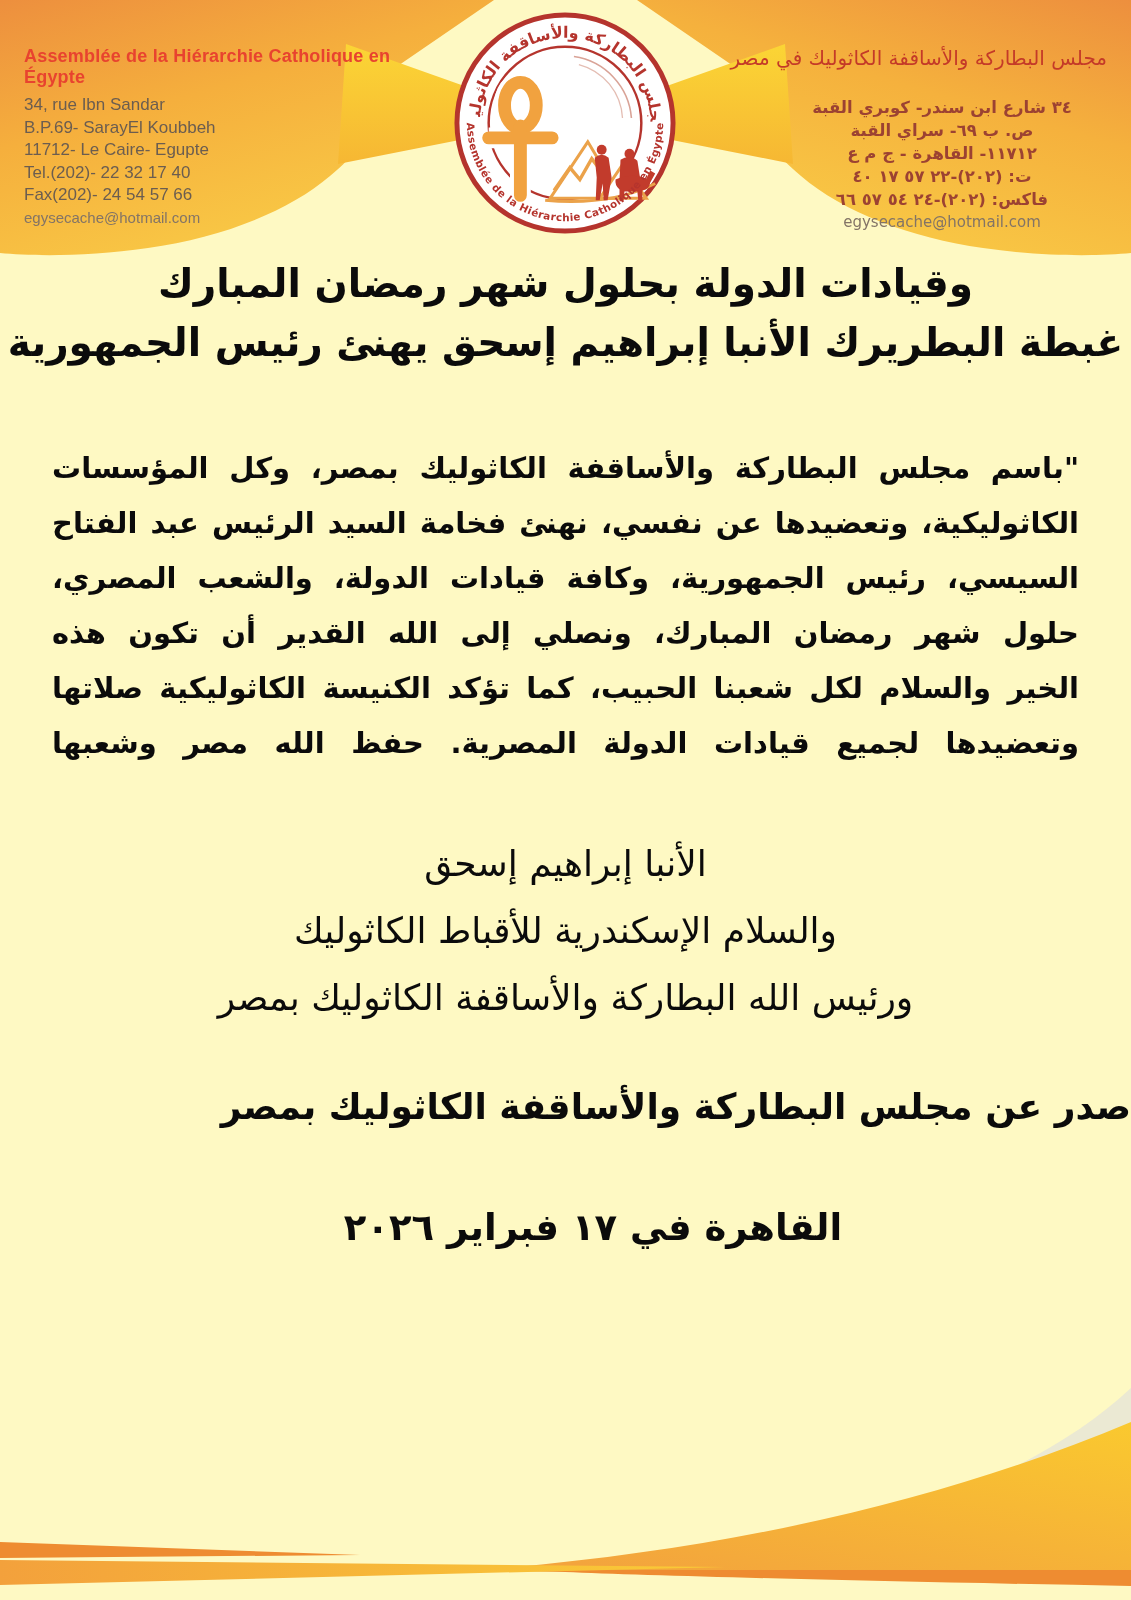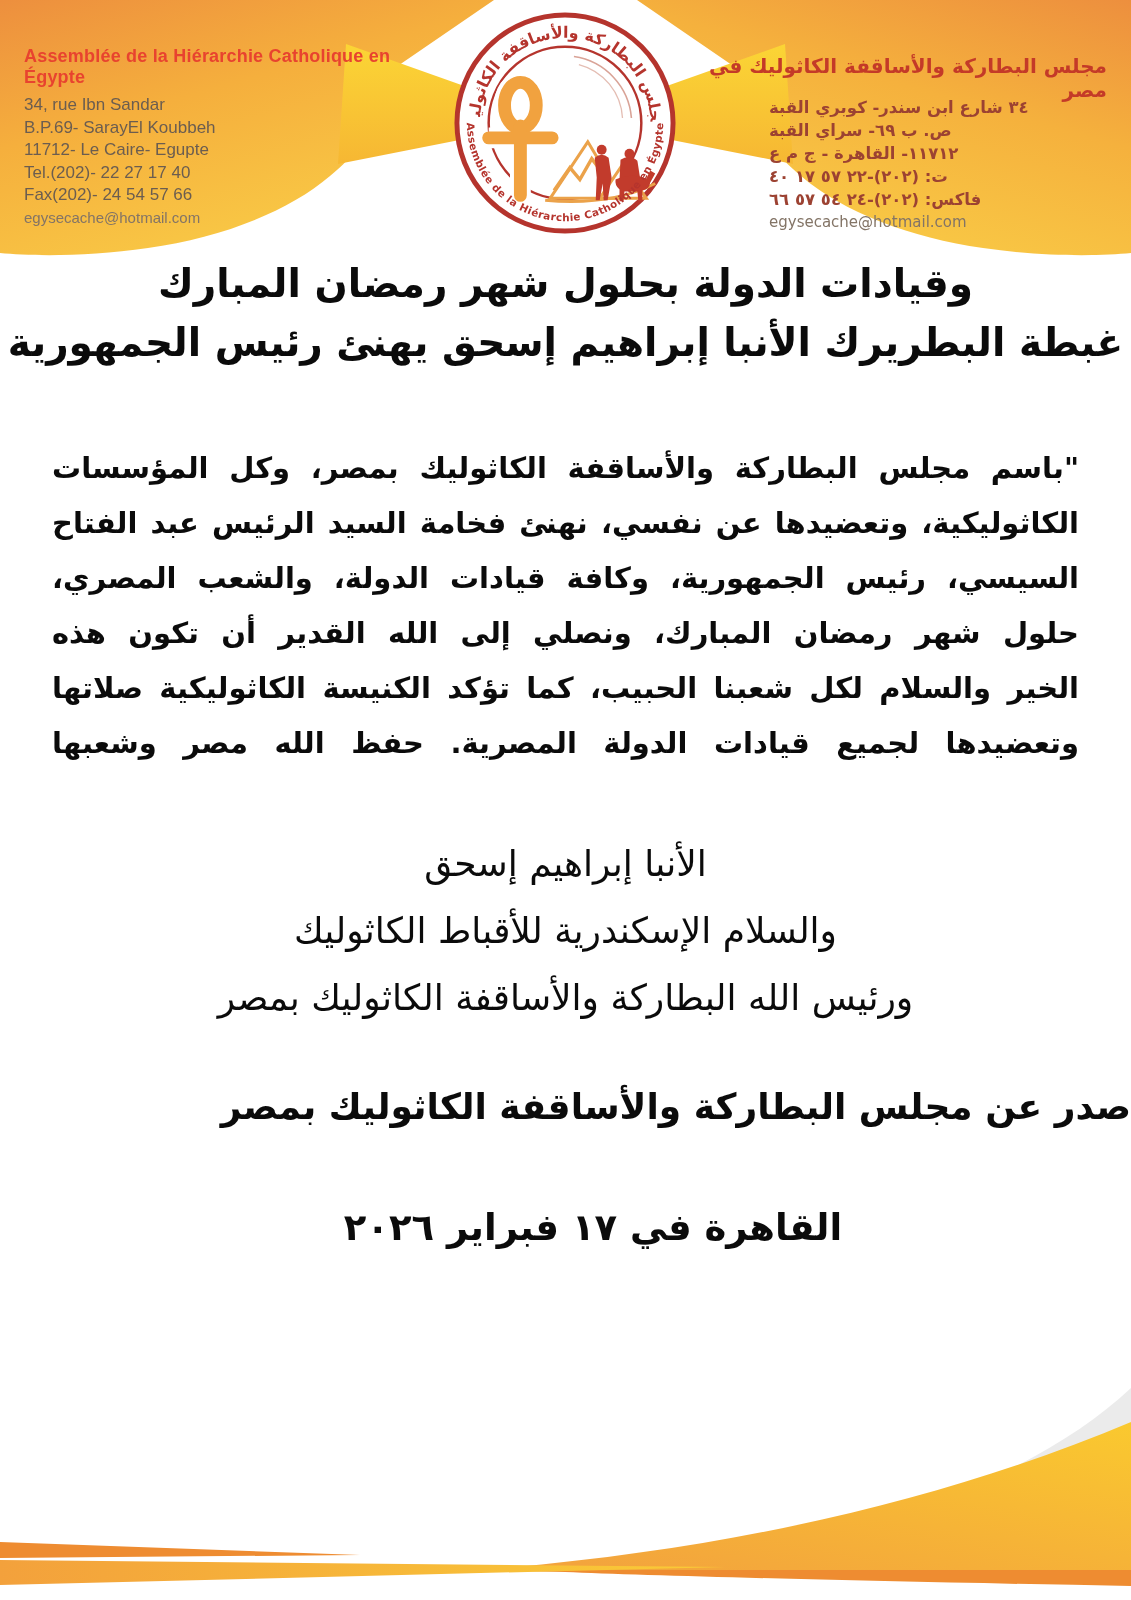--- a/index.html
+++ b/index.html
@@ -1,40 +1,40 @@
 <!DOCTYPE html>
 <html><head>
 <meta charset="utf-8">
 <style>
   html,body{margin:0;padding:0;background:#9a9a9a;}
   .page{
     position:relative;width:1131px;height:1600px;margin:0 auto;
-    background:#ffffff;overflow:hidden;
+    background:#fef9c3;overflow:hidden;
     font-family:"DejaVu Sans","Liberation Sans",sans-serif;
   }
   .abs{position:absolute;}
   
   .hdr-svg{position:absolute;top:0;left:0;}
   .fr-title{
     left:24px;top:46px;width:430px;
     font-family:"Liberation Sans","DejaVu Sans",sans-serif;
     font-weight:bold;font-size:18px;color:#E8432F;letter-spacing:.2px;
   }
   .fr-addr{
     left:24px;top:94px;width:330px;
     font-family:"Liberation Sans","DejaVu Sans",sans-serif;
     font-size:17px;line-height:22.5px;color:#6B5D50;
   }
   .fr-addr .email{font-size:15px;color:#837466;}
   .ar-title{
-    right:24px;top:54px;width:440px;text-align:right;direction:rtl;
-    font-weight:bold;font-size:20px;color:#C43A28;
+    right:24px;top:46px;width:440px;text-align:right;direction:rtl;
+    font-weight:normal;font-size:20px;color:#C43A28;
   }
   .ar-addr{
-    right:32px;top:96px;width:330px;text-align:left;direction:rtl;
+    right:24px;top:96px;width:330px;text-align:center;direction:rtl;
     font-size:16.5px;line-height:23px;color:#9C4232;font-weight:bold;
   }
   .ar-addr .email{font-size:15px;color:#837466;font-weight:normal;direction:ltr;}
   .seal{position:absolute;left:451px;top:9px;}
   
   .doc-title{
     top:254px;left:0;width:1131px;text-align:center;direction:rtl;
     font-weight:bold;font-size:39px;line-height:59px;color:#0B0B0B;
   }
   .body-block{top:441px;left:52px;width:1027px;direction:rtl;}
@@ -83,21 +83,21 @@
     <path d="M1131,0 H637 L745,74 C751,130 779,158 801,176 C843,212 911,238 983,248 C1043,257 1101,256 1131,253 Z" fill="url(#gR)"></path>
     <path d="M346,44 L560,120 L338,164 Z" fill="url(#gBeam)"></path>
     <path d="M785,44 L571,120 L793,164 Z" fill="url(#gBeam)"></path>
   </svg>
 
   <div class="abs fr-title">Assemblée de la Hiérarchie Catholique en Égypte</div>
   <div class="abs fr-addr">
     <div>34, rue Ibn Sandar</div>
     <div>B.P.69- SarayEl Koubbeh</div>
     <div>11712- Le Caire- Egupte</div>
-    <div>Tel.(202)- 22 27 17 40</div>
+    <div>Tel.(202)- 22 32 17 40</div>
     <div>Fax(202)- 24 54 57 66</div>
     <div class="email">egysecache@hotmail.com</div>
   </div>
 
   <div class="abs ar-title">مجلس البطاركة والأساقفة الكاثوليك في مصر</div>
   <div class="abs ar-addr">
     <div>٣٤ شارع ابن سندر- كوبري القبة</div>
     <div>ص. ب ٦٩- سراي القبة</div>
     <div>١١٧١٢- القاهرة - ج م ع</div>
     <div>ت: (٢٠٢)-٢٢ ٥٧ ١٧ ٤٠</div>

